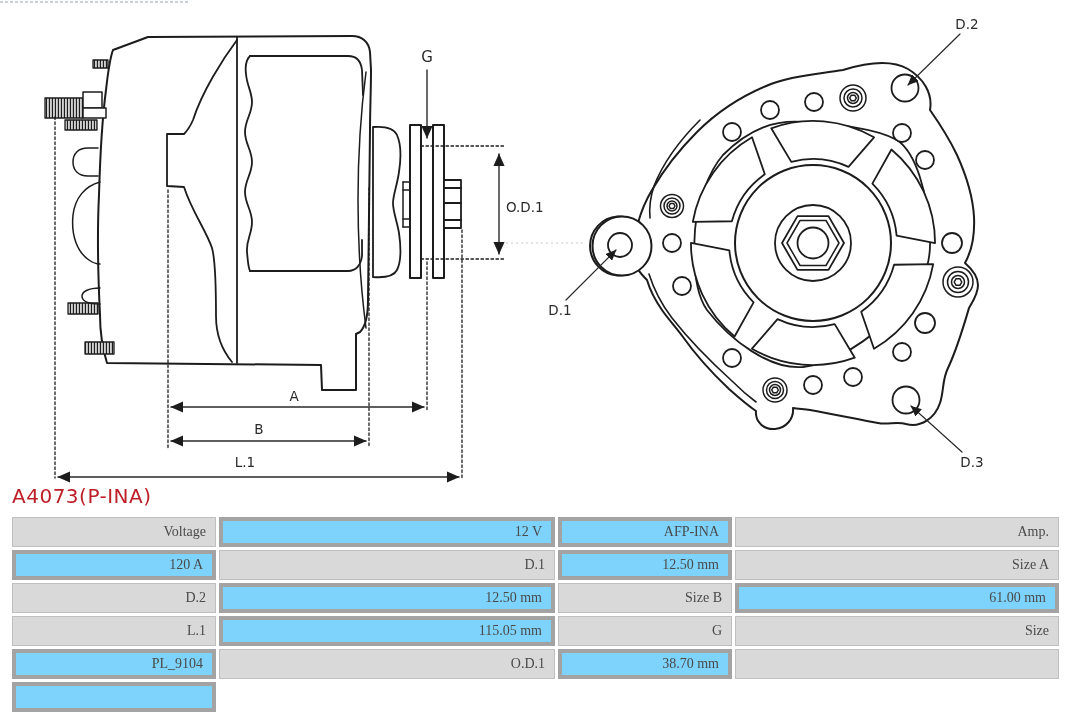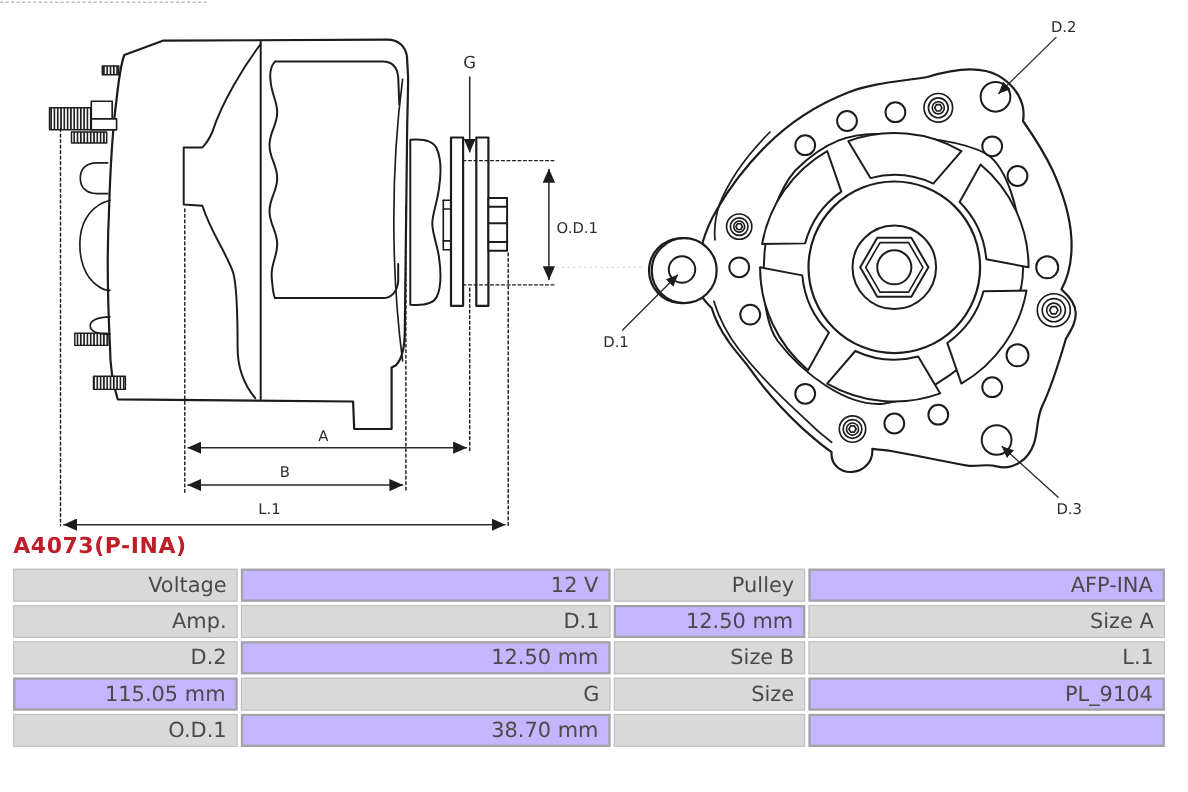--- a/index.html
+++ b/index.html
@@ -1,27 +1,27 @@
 <!DOCTYPE html>
 <html><head>
 <meta charset="utf-8">
 <style>
   html,body{margin:0;padding:0;background:#fff;}
   .page{position:relative;width:1080px;height:720px;background:#fff;overflow:hidden;
         font-family:"DejaVu Sans",sans-serif;}
   .drawing{position:absolute;left:0;top:0;}
-  .part-number{position:absolute;left:12px;top:484px;font-size:20px;font-weight:700;
+  .part-number{position:absolute;left:12px;top:484px;font-size:20px;font-weight:400;
         letter-spacing:0.5px;}
   .spec-table{position:absolute;left:12px;top:517px;display:grid;
         grid-template-columns:204px 336px 174px 324px;grid-auto-rows:30px;gap:3px;
-        font-size:19px;}
+        font-size:14px;font-family:Liberation Serif, serif;}
   .cell{display:flex;align-items:center;justify-content:flex-end;
         padding-right:9px;box-sizing:border-box;color:#4a4a4a;}
   .lab{background:#d9d9d9;border:1px solid #bfbfbf;}
-  .val{background:#c4b5fd;border:2px solid #a3a3a3;}
+  .val{background:#7dd3fc;border:4px solid #a3a3a3;}
   svg text{font-family:"DejaVu Sans",sans-serif;fill:#2b2b2b;}
 </style>
 </head>
 <body>
 
 <div class="page">
 
   <svg class="drawing" width="1080" height="516" viewBox="0 0 1080 516">
     <defs>
       <pattern id="hatch" width="3" height="4" patternUnits="userSpaceOnUse">
@@ -224,32 +224,33 @@
       <text x="967" y="29" text-anchor="middle">D.2</text>
       <text x="972" y="467" text-anchor="middle">D.3</text>
     </g>
   </svg>
 
   <div class="part-number" style="color:#be1e28;">A4073(P-INA)</div>
 
   <div class="spec-table">
     <div class="cell lab">Voltage</div>
     <div class="cell val">12 V</div>
-    <div class="cell lab">Pulley</div>
     <div class="cell val">AFP-INA</div>
 
     <div class="cell lab">Amp.</div>
+    <div class="cell val">120 A</div>
     <div class="cell lab">D.1</div>
     <div class="cell val">12.50 mm</div>
 
     <div class="cell lab">Size A</div>
     <div class="cell lab">D.2</div>
     <div class="cell val">12.50 mm</div>
 
     <div class="cell lab">Size B</div>
+    <div class="cell val">61.00 mm</div>
     <div class="cell lab">L.1</div>
     <div class="cell val">115.05 mm</div>
 
     <div class="cell lab">G</div>
     <div class="cell lab">Size</div>
     <div class="cell val">PL_9104</div>
 
     <div class="cell lab">O.D.1</div>
     <div class="cell val">38.70 mm</div>
     <div class="cell lab"></div>

